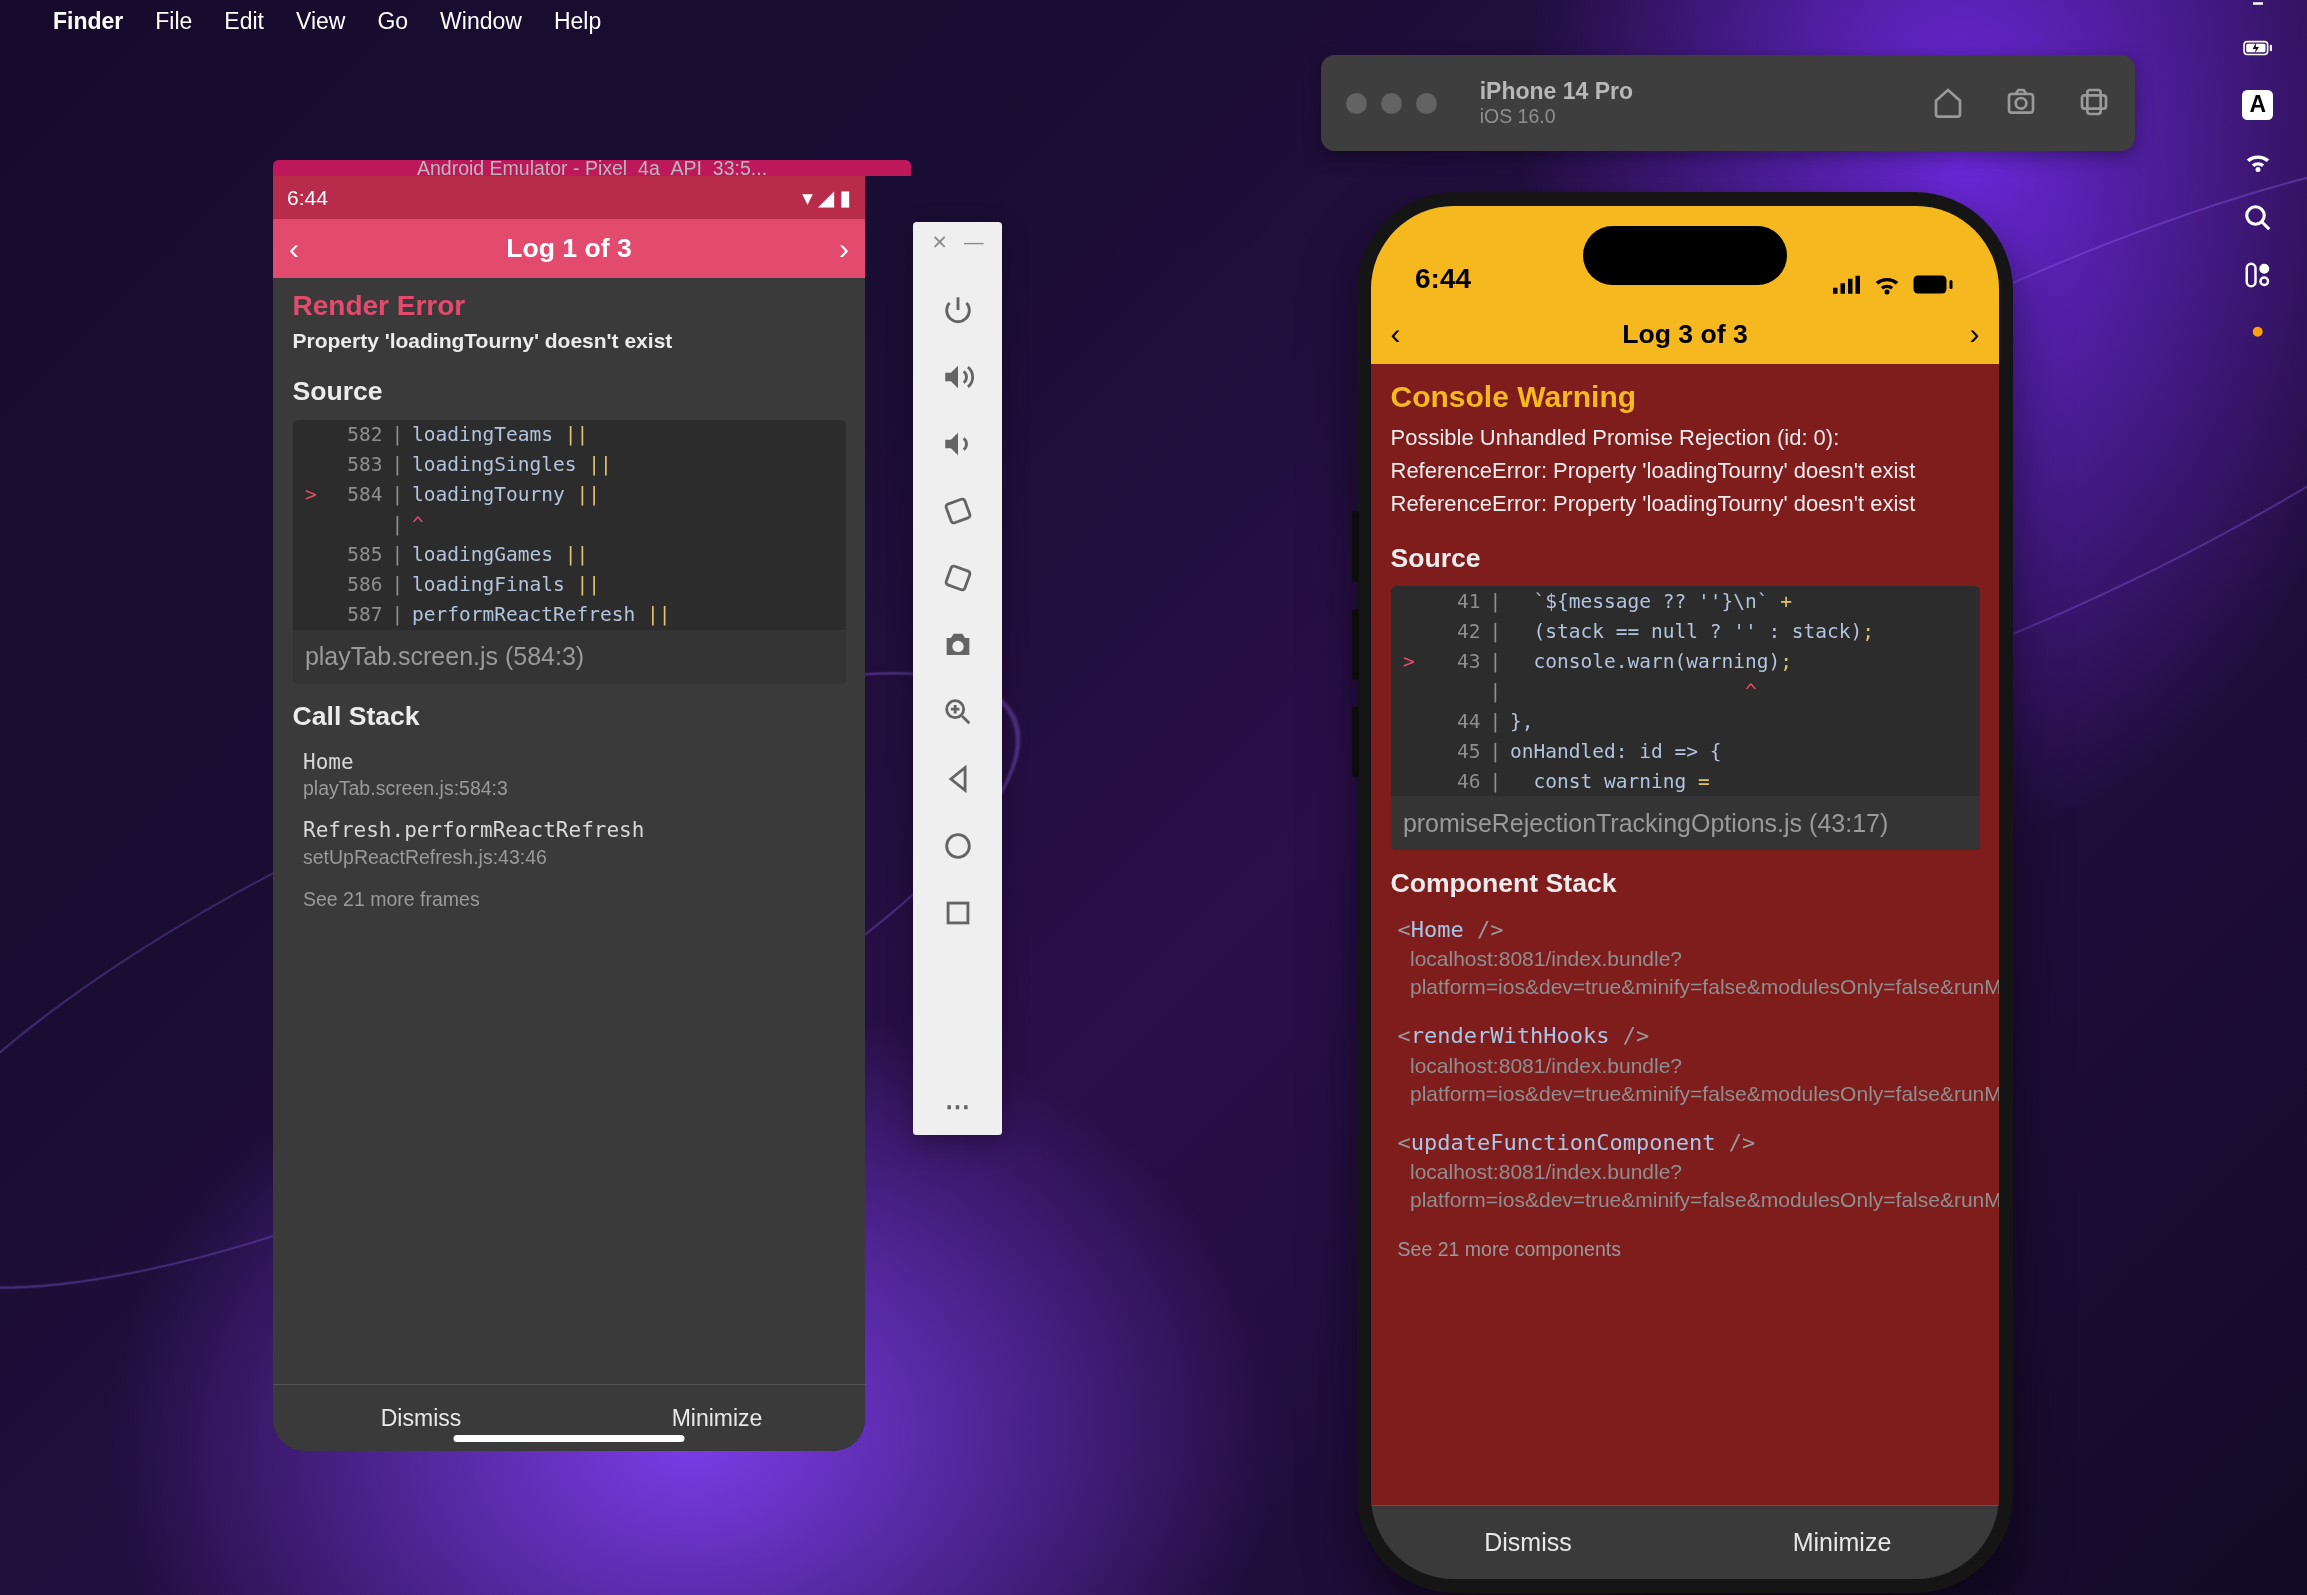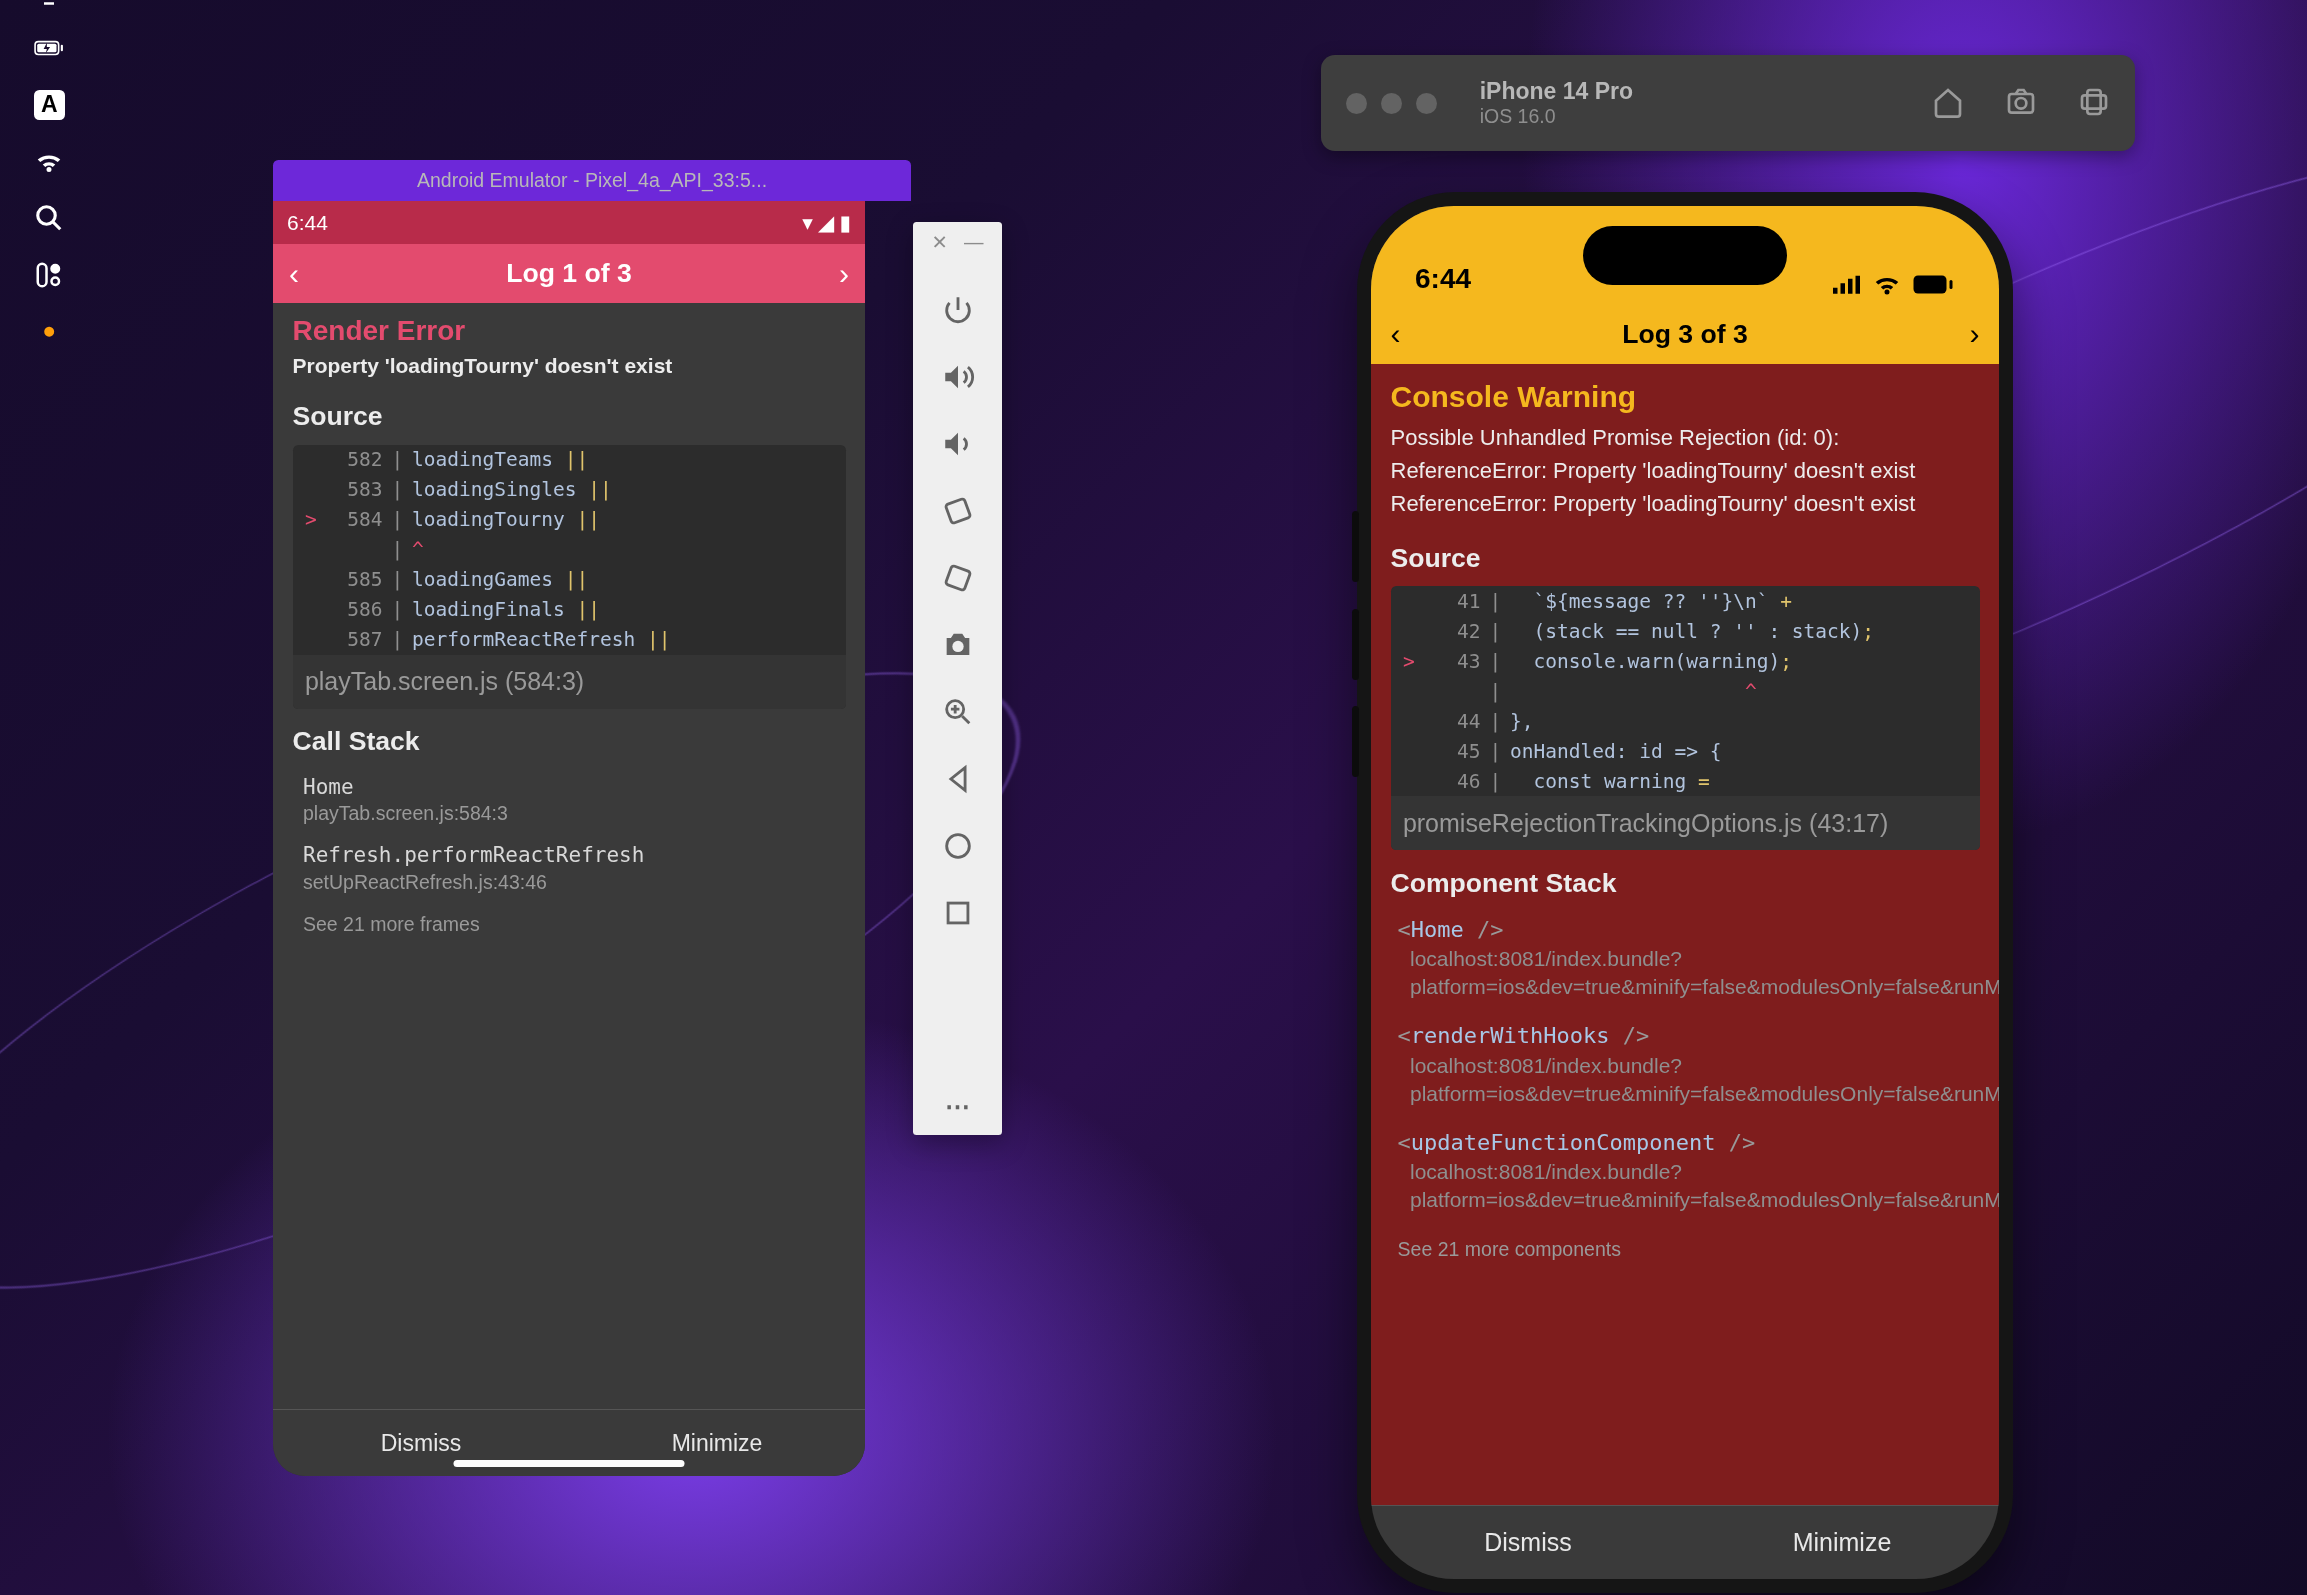--- a/index.html
+++ b/index.html
@@ -47,21 +47,21 @@
 .menu-item.bold { font-weight: 700; }
 .status-icon { display: inline-flex; align-items: center; justify-content: center; }
 .status-icon svg { width: 30px; height: 30px; }
 
 .android-window {
   position: absolute; left: 273px; top: 160px; width: 638px;
   display: flex; flex-direction: column;
   z-index: 10;
 }
 .android-titlebar {
-  height: 41px; background: #6d28d9; border-radius: 5.3px 5.3px 0 0;
+  height: 16px; background: #be185d; border-radius: 5.3px 5.3px 0 0;
   display: flex; align-items: center; justify-content: center;
   font-size: 19.5px; color: #b8b8b8;
 }
 .android-screen {
   width: 592px; height: 1275px; background: #333;
   border-radius: 0 0 32px 32px; overflow: hidden; color:#ddd;
   display:flex; flex-direction:column; position:relative;
 }
 .android-statusbar {
   height: 43px; background: #b82b4a;
@@ -143,20 +143,30 @@
 .ios-footer-btns { height:74px; display:flex; border-top:0.9px solid #555; }
 .ios-footer-btns > div { flex:1; display:flex; align-items:center; justify-content:center; color:#e8e8e8; font-size:25px; }
 .chevron { font-size:30px; font-weight:400; }
 </style>
 </head>
 <body>
 
 <div class="wallpaper"></div>
 
 <div class="menubar">
+  <div class="menubar-left">
+    <span class="apple-logo menu-item"></span>
+    <span class="menu-item bold">Finder</span>
+    <span class="menu-item">File</span>
+    <span class="menu-item">Edit</span>
+    <span class="menu-item">View</span>
+    <span class="menu-item">Go</span>
+    <span class="menu-item">Window</span>
+    <span class="menu-item">Help</span>
+  </div>
   <div class="menubar-right">
     <span class="status-icon" style="font-weight:800;letter-spacing:-0.9px;">zoom</span>
     <span class="status-icon">
         <svg viewBox="0 0 24 24" fill="none" stroke="#fff" stroke-width="2">
           <rect x="3" y="3" width="18" height="18" rx="4"></rect>
           <circle cx="12" cy="12" r="3" fill="#fff"></circle>
         </svg>
       </span>
     <span class="status-icon">⠇⠇</span>
     <span class="status-icon">

